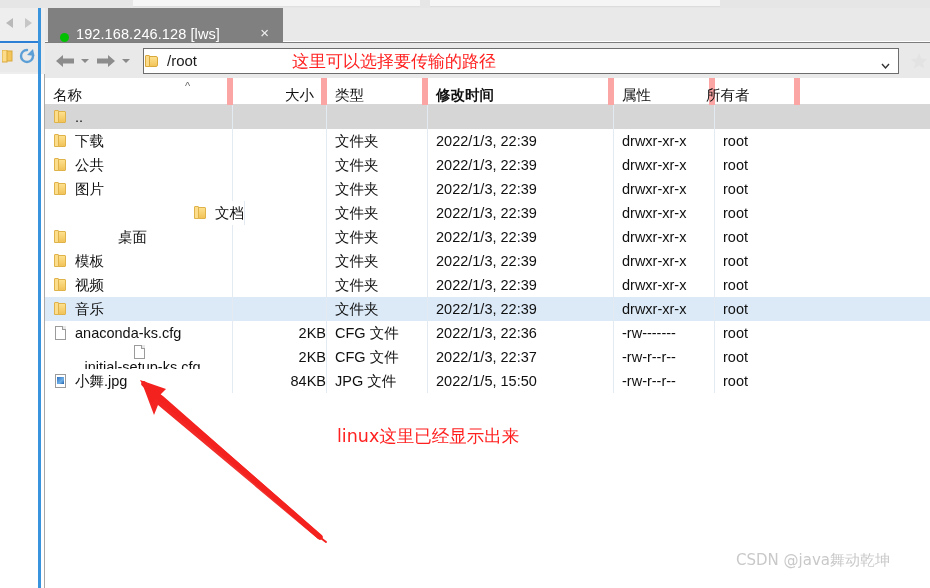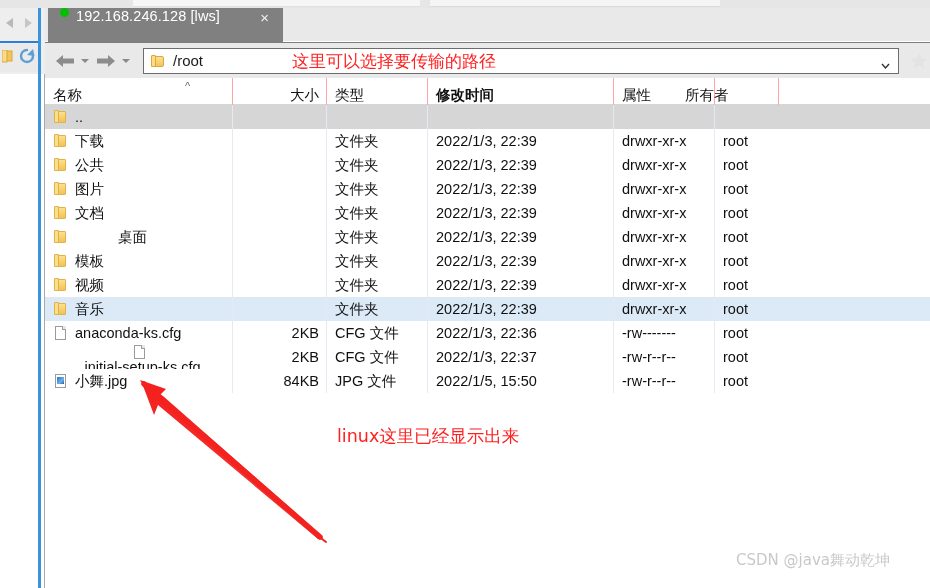--- a/index.html
+++ b/index.html
@@ -114,21 +114,21 @@
     left: 45px; top: 8px;
     width: 885px; height: 33px;
     background: #e9e9e9;
   }
   .tab {
     position: absolute;
     left: 48px; top: 8px;
     width: 235px; height: 34px;
     background: #808080;
     display: flex;
-    align-items: flex-start;
+    align-items: flex-end;
     box-sizing: border-box;
     padding: 0 8px 0 12px;
   }
   .tab-dot {
     width: 9px; height: 9px;
     border-radius: 50%;
     background: #00c000;
     flex: 0 0 auto;
     margin-right: 7px;
   }
@@ -180,21 +180,21 @@
   .pathfield {
     position: relative;
     margin-left: 8px;
     width: 764px;
     height: 26px;
     background: #ffffff;
     border: 1px solid #6d6d6d;
     box-sizing: border-box;
     display: flex;
     align-items: center;
-    padding-left: 7px;
+    padding-left: 1px;
   }
   .folder-ico {
     width: 14px; height: 12px;
     flex: 0 0 auto;
     margin-right: 8px;
     position: relative;
   }
   .folder-ico:before {
     content: "";
     position: absolute;
@@ -254,21 +254,21 @@
   }
   .hcell {
     position: absolute;
     top: 0;
     height: 35px;
     display: flex;
     align-items: center;
     font-size: 14.5px;
     color: #111111;
     box-sizing: border-box;
-    border-right: 1px solid #fca5a5;
+    border-right: 6px solid #fca5a5;
   }
   .hcell.right { justify-content: flex-end; padding-right: 7px; }
   .hcell.left { padding-left: 8px; }
   .sort-mark {
     position: absolute;
     left: 140px; top: 2px;
     font-size: 11px;
     color: #666;
   }
 
@@ -293,21 +293,21 @@
     height: 24px;
     display: flex;
     align-items: center;
     font-size: 14.5px;
     color: #101010;
     box-sizing: border-box;
     border-right: 1px solid #e3eaf1;
     white-space: nowrap;
     overflow: hidden;
   }
-  .cell.right { justify-content: flex-end; padding-right: 7px; }
+  .cell.right { justify-content: flex-end; }
   .cell.left  { padding-left: 8px; }
   .cell.noborder { border-right: none; }
 
   .ico {
     flex: 0 0 auto;
     margin-right: 8px;
     position: relative;
     width: 14px; height: 14px;
   }
   
@@ -489,21 +489,21 @@
     </div>
     <div class="hcell right" style="left:188px; width:94px;">
       <span>大小</span>
     </div>
     <div class="hcell left" style="left:383px; width:186px;font-weight:bold;">
       <span>修改时间</span>
     </div>
     <div class="hcell left" style="left:569px; width:101px;">
       <span>属性</span>
     </div>
-    <div class="hcell left" style="left:632px; width:102px;">
+    <div class="hcell left" style="left:653px; width:102px;">
       <span>所有者</span>
     </div>
   </div>
 
   <div class="listbody" id="rows-host">
       <div class="row sel">
         <div class="cell left" style="left: 0px; width: 188px;">
           <span class="ico folder"></span>
           <span>..</span>
         </div>
@@ -540,21 +540,21 @@
           <span class="ico folder"></span>
           <span>图片</span>
         </div>
         <div class="cell right" style="left: 188px; width: 94px;"></div>
         <div class="cell left" style="left: 282px; width: 101px;">文件夹</div>
         <div class="cell left" style="left: 383px; width: 186px;">2022/1/3, 22:39</div>
         <div class="cell left" style="left: 569px; width: 101px;">drwxr-xr-x</div>
         <div class="cell left noborder" style="left: 670px; width: 102px;">root</div>
       </div>
       <div class="row">
-        <div class="cell left" style="left: 0px; width: 188px;">
+        <div class="cell left" style="left: 12px; width: 188px; justify-content: flex-end;">
           <span class="ico folder"></span>
           <span>文档</span>
         </div>
         <div class="cell right" style="left: 188px; width: 94px;"></div>
         <div class="cell left" style="left: 282px; width: 101px;">文件夹</div>
         <div class="cell left" style="left: 383px; width: 186px;">2022/1/3, 22:39</div>
         <div class="cell left" style="left: 569px; width: 101px;">drwxr-xr-x</div>
         <div class="cell left noborder" style="left: 670px; width: 102px;">root</div>
       </div>
       <div class="row">

